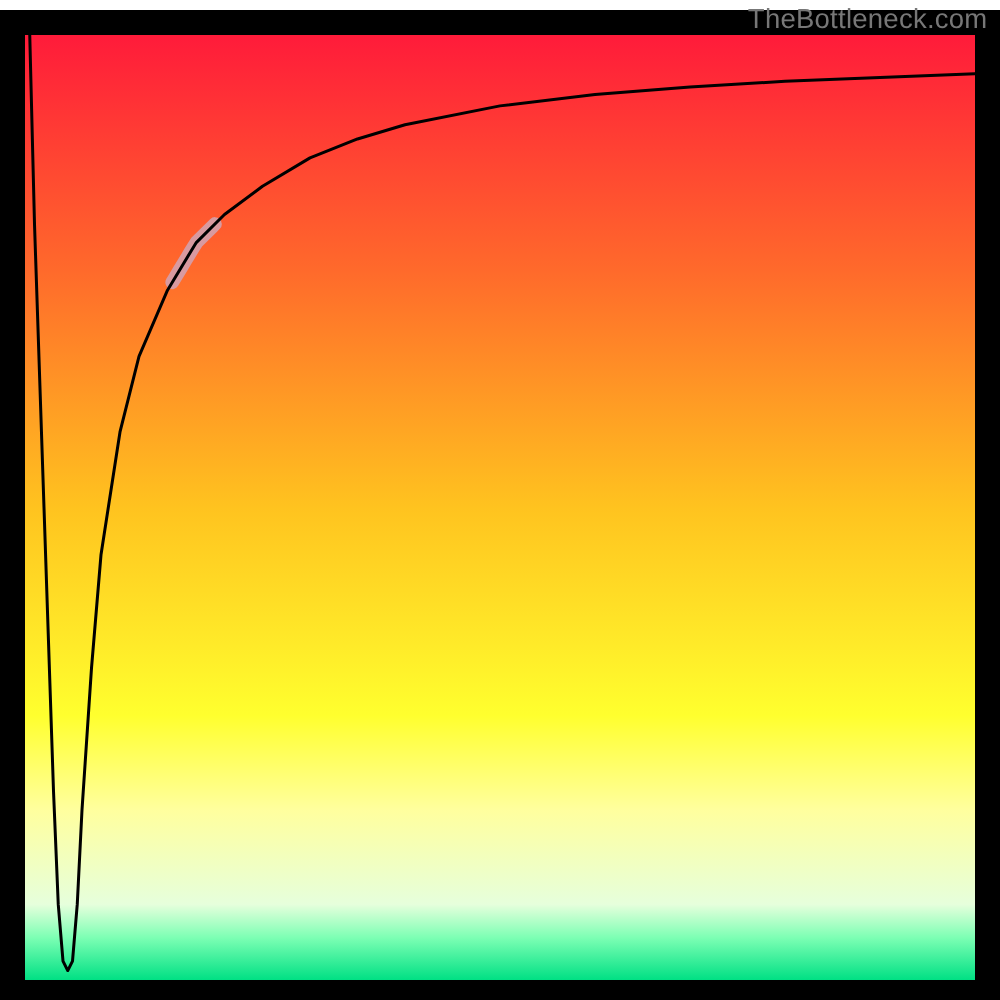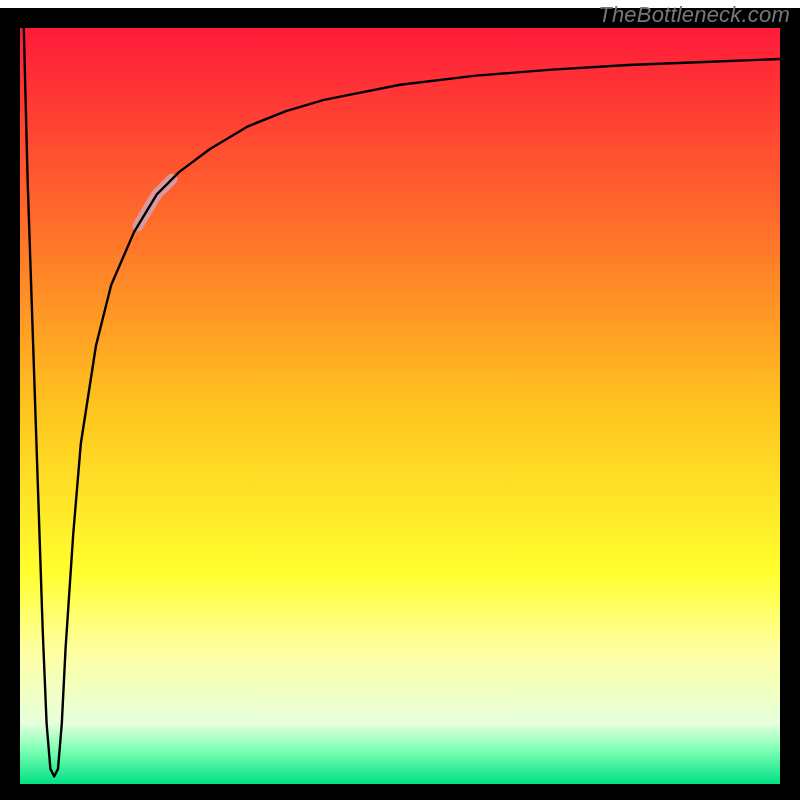--- a/index.html
+++ b/index.html
@@ -8,21 +8,20 @@
     width: 800px;
     height: 800px;
     background: #ffffff;
     font-family: Arial, Helvetica, sans-serif;
     overflow: hidden;
   }
   .wrap {
     position: relative;
     width: 800px;
     height: 636px;
-    font-style: italic;
   }
   .watermark {
     position: absolute;
     top: 2px;
     right: 10px;
     font-size: 22px;
     color: #777777;
     font-weight: 400;
     letter-spacing: 0.2px;
     z-index: 5;

